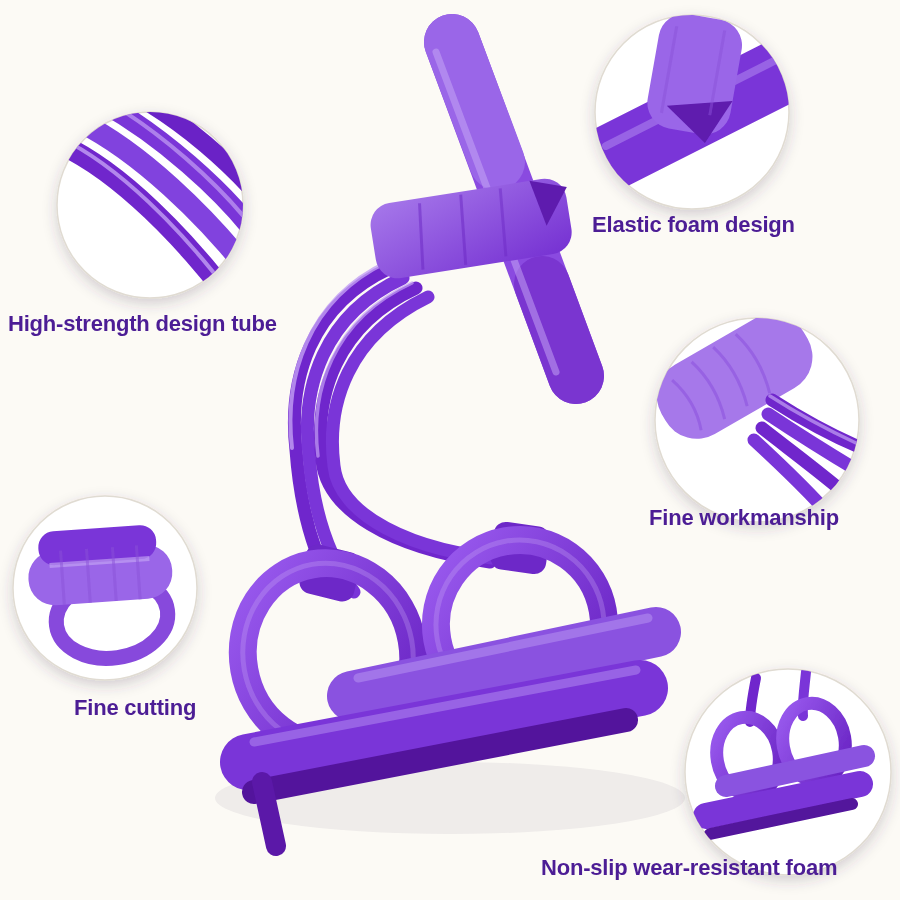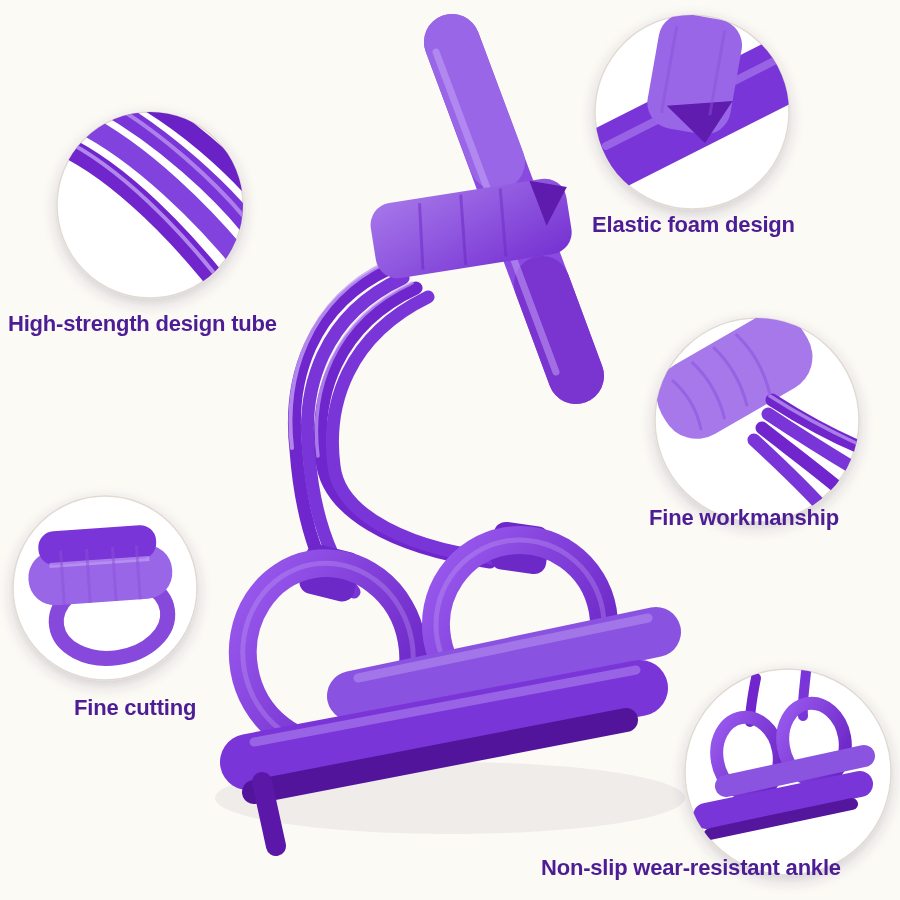--- a/index.html
+++ b/index.html
@@ -179,14 +179,14 @@
           <line x1="710" y1="834" x2="852" y2="804" stroke="#53149c" stroke-width="12"></line>
         </g>
       </g>
     </g>
   </svg>
 
   <div class="feature-label" id="lbl-latex">High-strength design tube</div>
   <div class="feature-label" id="lbl-foam">Elastic foam design</div>
   <div class="feature-label" id="lbl-workmanship">Fine workmanship</div>
   <div class="feature-label" id="lbl-cutting">Fine cutting</div>
-  <div class="feature-label" id="lbl-ankle">Non-slip wear-resistant ankle</div>
+  <div class="feature-label" id="lbl-ankle">Non-slip wear-resistant foam</div>
 </div>
 
 </body></html>

